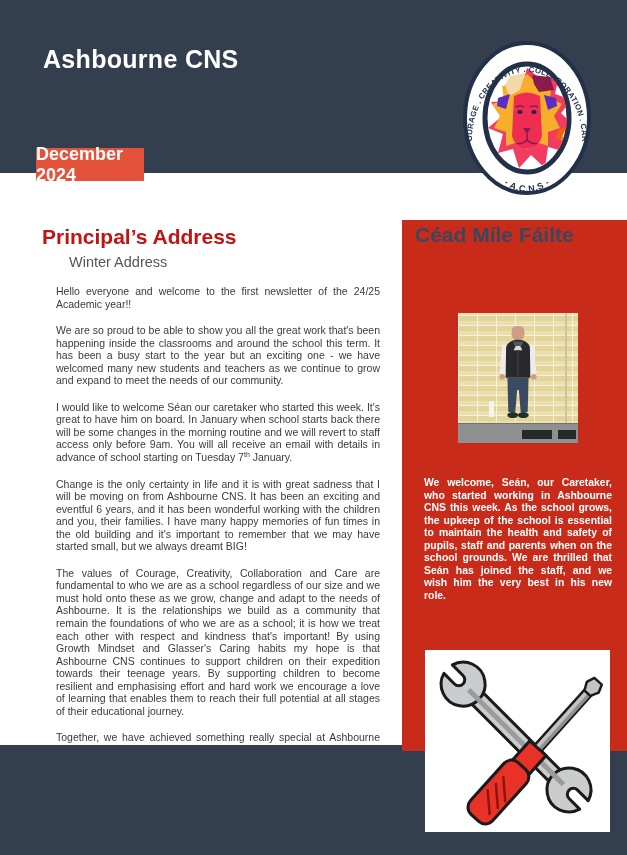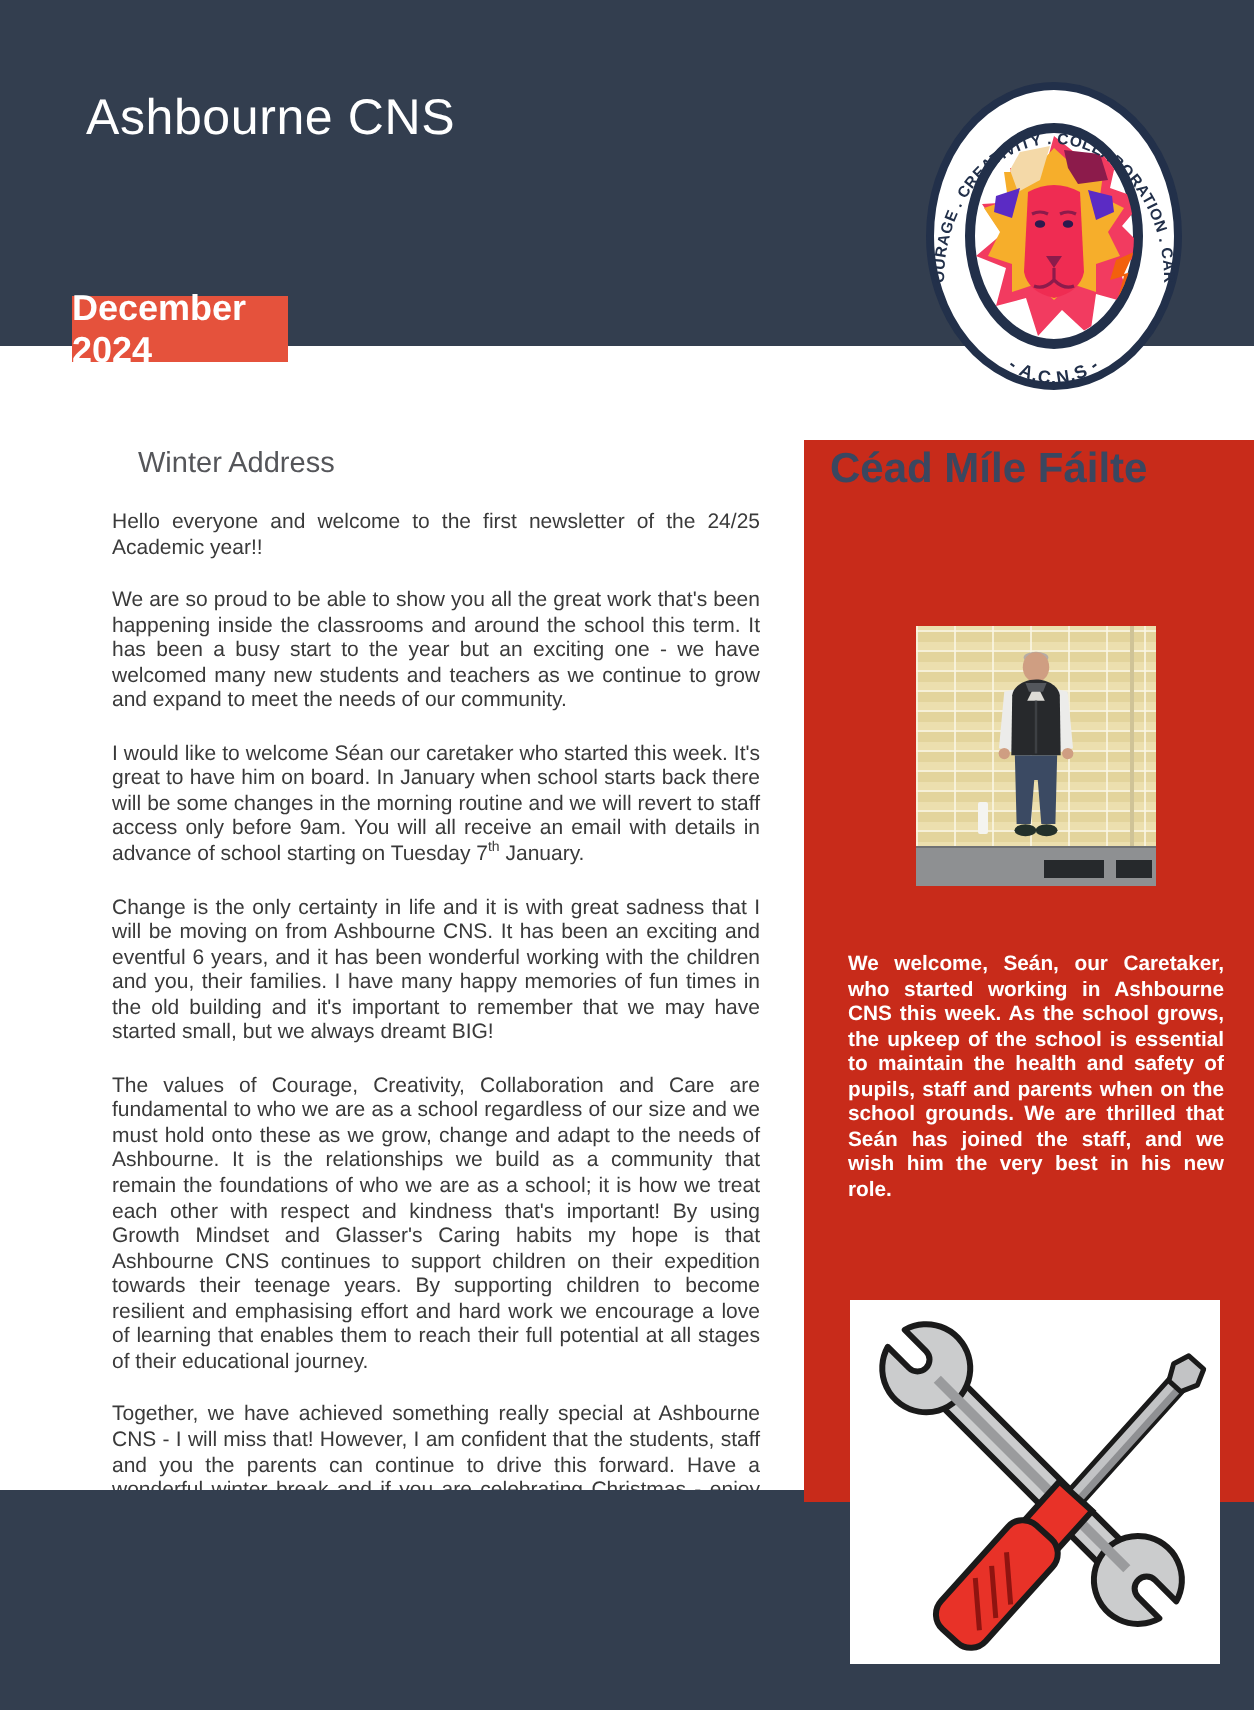--- a/index.html
+++ b/index.html
@@ -19,21 +19,21 @@
     overflow:hidden;
     font-family:"Liberation Sans", sans-serif;
   }
   
   .header-band{
     position:absolute;left:0;top:0;width:627px;height:173px;
     background:var(--navy);
   }
   .page-title{
     position:absolute;left:43px;top:40px;
-    color:#ffffff;font-size:25px;font-weight:normal;line-height:39px;
+    color:#ffffff;font-size:25px;font-weight:bold;line-height:39px;
     letter-spacing:0.3px;
   }
   .date-badge{
     position:absolute;left:36px;top:148px;width:108px;height:33px;
     background:var(--badge_red);
     display:flex;align-items:center;justify-content:center;
     color:#ffffff;font-size:18px;font-weight:bold;
   }
   .logo{
     position:absolute;left:462px;top:40px;width:130px;height:156px;
@@ -153,20 +153,21 @@
       <text font-family="Liberation Sans, sans-serif" font-size="7.8" font-weight="bold" fill="#22304A" letter-spacing="0.3">
         <textPath href="#arcTop" startOffset="50%" text-anchor="middle">COURAGE . CREATIVITY . COLLABORATION . CARE</textPath>
       </text>
       <text font-family="Liberation Sans, sans-serif" font-size="9" font-weight="bold" fill="#22304A" letter-spacing="0.6">
         <textPath href="#arcBottom" startOffset="50%" text-anchor="middle">- A.C.N.S -</textPath>
       </text>
     </svg>
   </div>
 
   <div class="main-col">
+    <h1 class="main-heading">Principal’s Address</h1>
     <h2 class="sub-heading">Winter Address</h2>
     <div class="body-text">
       <p>Hello everyone and welcome to the first newsletter of the 24/25 Academic year!!</p>
       <p>We are so proud to be able to show you all the great work that's been happening inside the classrooms and around the school this term. It has been a busy start to the year but an exciting one - we have welcomed many new students and teachers as we continue to grow and expand to meet the needs of our community.</p>
       <p><span>I would like to welcome Séan our caretaker who started this week. It's great to have him on board. In January when school starts back there will be some changes in the morning routine and we will revert to staff access only before 9am. You will all receive an email with details in advance of school starting on Tuesday 7</span><sup>th</sup><span> January.</span></p>
       <p>Change is the only certainty in life and it is with great sadness that I will be moving on from Ashbourne CNS. It has been an exciting and eventful 6 years, and it has been wonderful working with the children and you, their families. I have many happy memories of fun times in the old building and it's important to remember that we may have started small, but we always dreamt BIG!</p>
       <p>The values of Courage, Creativity, Collaboration and Care are fundamental to who we are as a school regardless of our size and we must hold onto these as we grow, change and adapt to the needs of Ashbourne. It is the relationships we build as a community that remain the foundations of who we are as a school; it is how we treat each other with respect and kindness that's important!  By using Growth Mindset and Glasser's Caring habits my hope is that Ashbourne CNS continues to support children on their expedition towards their teenage years. By supporting children to become resilient and emphasising effort and hard work we encourage a love of learning that enables them to reach their full potential at all stages of their educational journey.</p>
       <p>Together, we have achieved something really special at Ashbourne CNS - I will miss that! However, I am confident that the students, staff and you the parents can continue to drive this forward. Have a wonderful winter break and if you are celebrating Christmas - enjoy the festivities with your family.</p>
       <div class="signoff">
         <p>Is mise le meas,</p>

